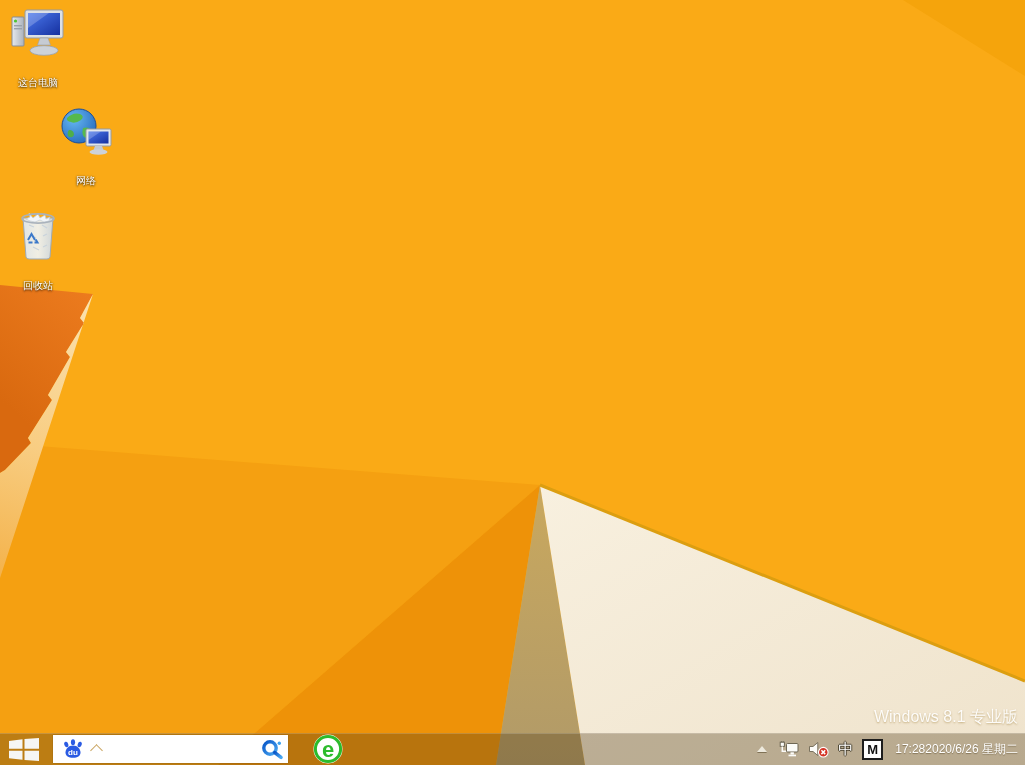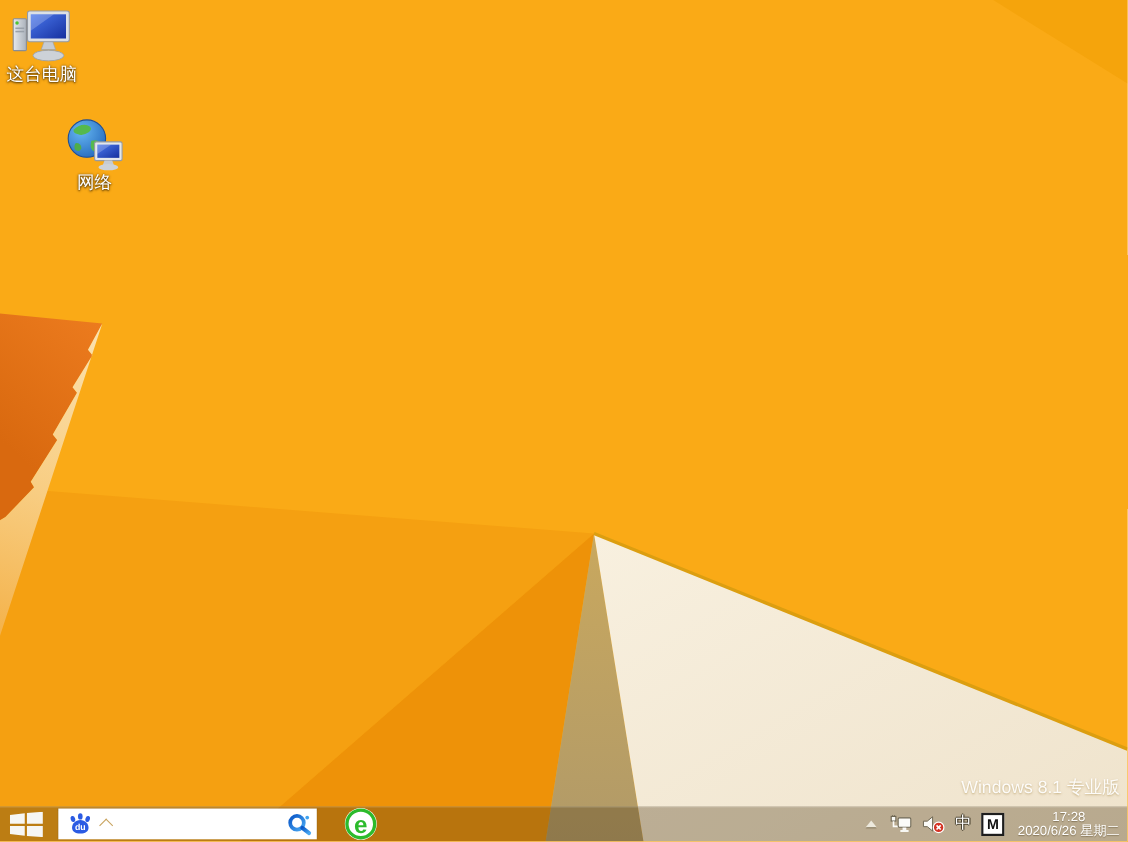--- a/index.html
+++ b/index.html
@@ -8,21 +8,21 @@
     font-family:"Liberation Sans","DejaVu Sans",sans-serif;
     -webkit-font-smoothing:antialiased;
   }
   .desktop{position:relative;width:1025px;height:765px;overflow:hidden;background:#FAAA16;}
   .wallpaper{position:absolute;inset:0;z-index:0;display:block;}
 
   
   .icon-item{position:absolute;left:1px;width:74px;text-align:center;cursor:default;z-index:2;}
   .icon-item .glyph{display:block;margin:0 auto;}
   .icon-label{
-    display:block;margin-top:4px;font-size:16px;line-height:13px;color:#fff;
+    display:block;margin-top:18px;font-size:10px;line-height:13px;color:#fff;
     text-shadow:0 1px 2px rgba(40,25,0,.85),0 0 2px rgba(40,25,0,.6);
   }
   #icon-this-pc{top:8px;}
   #icon-network{top:106px;padding-left:48px;}
   #icon-recycle{top:209px;}
 
   
   .watermark{
     position:absolute;right:7px;bottom:37px;z-index:2;text-align:left;
     color:rgba(255,255,255,.93);font-size:16px;line-height:23px;
@@ -71,21 +71,21 @@
   .ime-lang{
     font-size:15px;color:#fff;cursor:pointer;line-height:16px;
     text-shadow:-1px 0 0 rgba(62,55,38,.9),1px 0 0 rgba(62,55,38,.9),
                 0 -1px 0 rgba(62,55,38,.9),0 1px 0 rgba(62,55,38,.9);
   }
   .ime-mode{
     width:17px;height:17px;background:#fff;border:2px solid #1d1d1d;color:#111;
     font-weight:bold;font-size:13px;line-height:17px;text-align:center;cursor:pointer;
   }
   .clock{
-    display:flex;flex-direction:column;align-items:center;justify-content:center;
+    display:flex;flex-direction:row;align-items:center;justify-content:center;
     color:#fff;font-size:12px;line-height:13px;cursor:default;margin-left:3px;
     text-shadow:0 1px 1px rgba(70,55,25,.45);
   }
   .tray-icon{display:flex;cursor:pointer;}
 </style>
 </head>
 <body>
 
 <div class="desktop">
 
@@ -163,20 +163,41 @@
       <path d="M10,24 Q15,24 15,29 Q13,33 9,30 Q8,26 10,24 Z" fill="#4FAE49"></path>
       <rect x="27" y="23" width="25" height="17" rx="1.5" fill="#E3E7EB" stroke="#959BA4" stroke-width="1"></rect>
       <rect x="29.5" y="25.5" width="20" height="12" fill="url(#scr2)"></rect>
       <path d="M29.5,25.5 L42,25.5 L29.5,34 Z" fill="rgba(255,255,255,0.22)"></path>
       <path d="M36,40 h7 l1.5,4 h-10 z" fill="#C6CBD2"></path>
       <ellipse cx="39.5" cy="46" rx="9" ry="2.8" fill="#CDD2D8"></ellipse>
     </svg>
     <span class="icon-label">网络</span>
   </div>
 
+  <div class="icon-item" id="icon-recycle">
+    <svg class="glyph" width="44" height="52" viewBox="0 0 44 52">
+      <defs>
+        <linearGradient id="bin" x1="0" y1="0" x2="1" y2="0">
+          <stop offset="0" stop-color="rgba(222,232,240,0.95)"></stop>
+          <stop offset="0.5" stop-color="rgba(240,246,250,0.9)"></stop>
+          <stop offset="1" stop-color="rgba(205,216,226,0.95)"></stop>
+        </linearGradient>
+      </defs>
+      <path d="M7,9 L10,48 Q10.5,50 13,50 L31,50 Q33.5,50 34,48 L37,9 Z" fill="url(#bin)" stroke="#9FAAB5" stroke-width="1"></path>
+      <path d="M10,10 L14,8 L13,4 L17,9 L22,5 L24,9 L29,6 L30,10 L34,8 L33,12 L28,13 L24,11 L19,13 L14,12 Z" fill="#F3F6F9" stroke="#C3CBD3" stroke-width="0.7"></path>
+      <ellipse cx="22" cy="9.5" rx="16" ry="4.6" fill="none" stroke="#A9B2BC" stroke-width="1.6"></ellipse>
+      <path d="M13,16 L18,18 M26,16 L31,19 M15,26 L20,29 M27,27 L31,25 M17,38 L23,41 M27,38 L31,36" stroke="#C9D3DC" stroke-width="1.2"></path>
+      <g stroke="#3C79C9" stroke-width="2" fill="none">
+        <path d="M12,31 l3.5,-6 l3.5,6"></path>
+        <path d="M12.5,33.5 h4"></path>
+        <path d="M18.5,33.5 h3 l-1.8,-3"></path>
+      </g>
+    </svg>
+    <span class="icon-label">回收站</span>
+  </div>
 
   <div class="watermark">
     <div>Windows 8.1 专业版</div>
   </div>
 
   <div class="taskbar">
 
     <div class="start-btn">
       <svg width="30" height="23" viewBox="0 0 30 23">
         <path d="M0,3 L13.5,1.3 L13.5,10.8 L0,10.8 Z" fill="#F6F6F4"></path>

